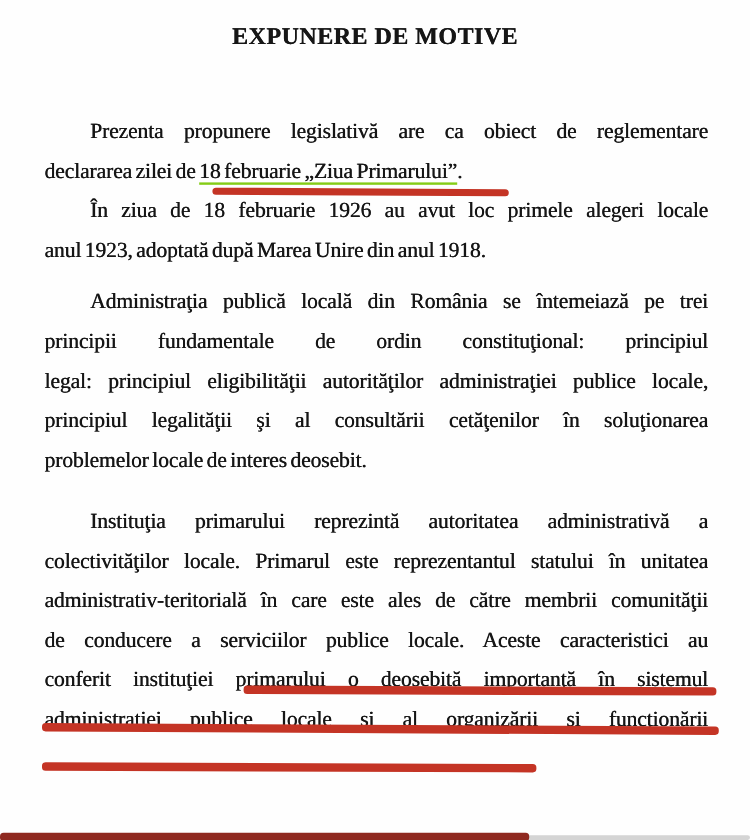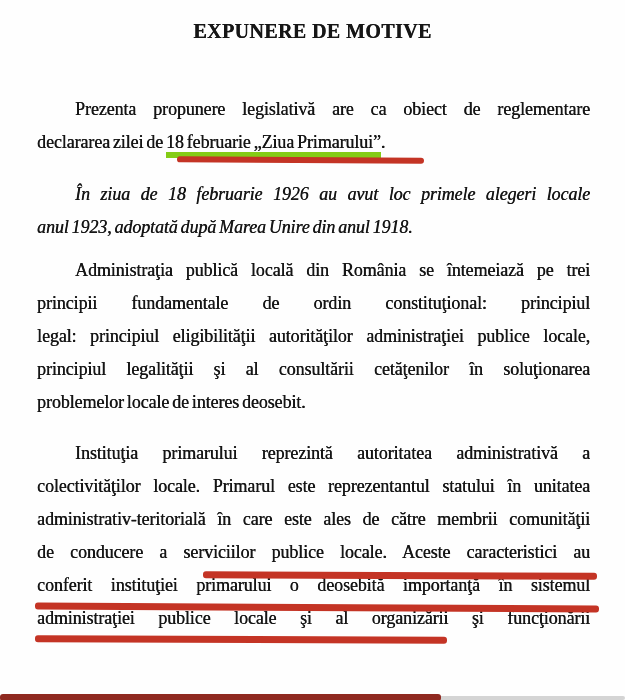--- a/index.html
+++ b/index.html
@@ -22,41 +22,41 @@
     letter-spacing: 0.4px;
     text-shadow: 0.3px 0 0 currentColor;
   }
   .docbody {
     position: absolute;
     left: 37px;
     top: 93px;
     width: 553px;
   }
   .para { margin: 0; }
-  .para:nth-child(1) { margin-bottom: 19px; }
-  .para:nth-child(2) { margin-bottom: 10px; font-style: italic; }
+  .para:nth-child(1) { margin-bottom: 0; }
+  .para:nth-child(2) { margin-bottom: 10px; }
   .para:nth-child(3) { margin-bottom: 18px; }
   .line {
     font-size: 18px;
     line-height: 33px;
     height: 33px;
     overflow: hidden;
     letter-spacing: -0.1px;
     word-spacing: -1.5px;
     text-align: justify;
     text-align-last: justify;
     text-shadow: 0.35px 0 0 currentColor;
   }
   .line.left {
     text-align: left;
     text-align-last: left;
   }
   .line.indent { text-indent: 38px; }
   .seg-u {
-    border-bottom: 6px solid #84cc16;
+    border-bottom: 2px solid #84cc16;
   }
   .annotation-layer {
     position: absolute;
     left: 0; top: 0;
     width: 625px; height: 700px;
     pointer-events: none;
   }
   .mark {
     position: absolute;
     border-radius: 3px;

